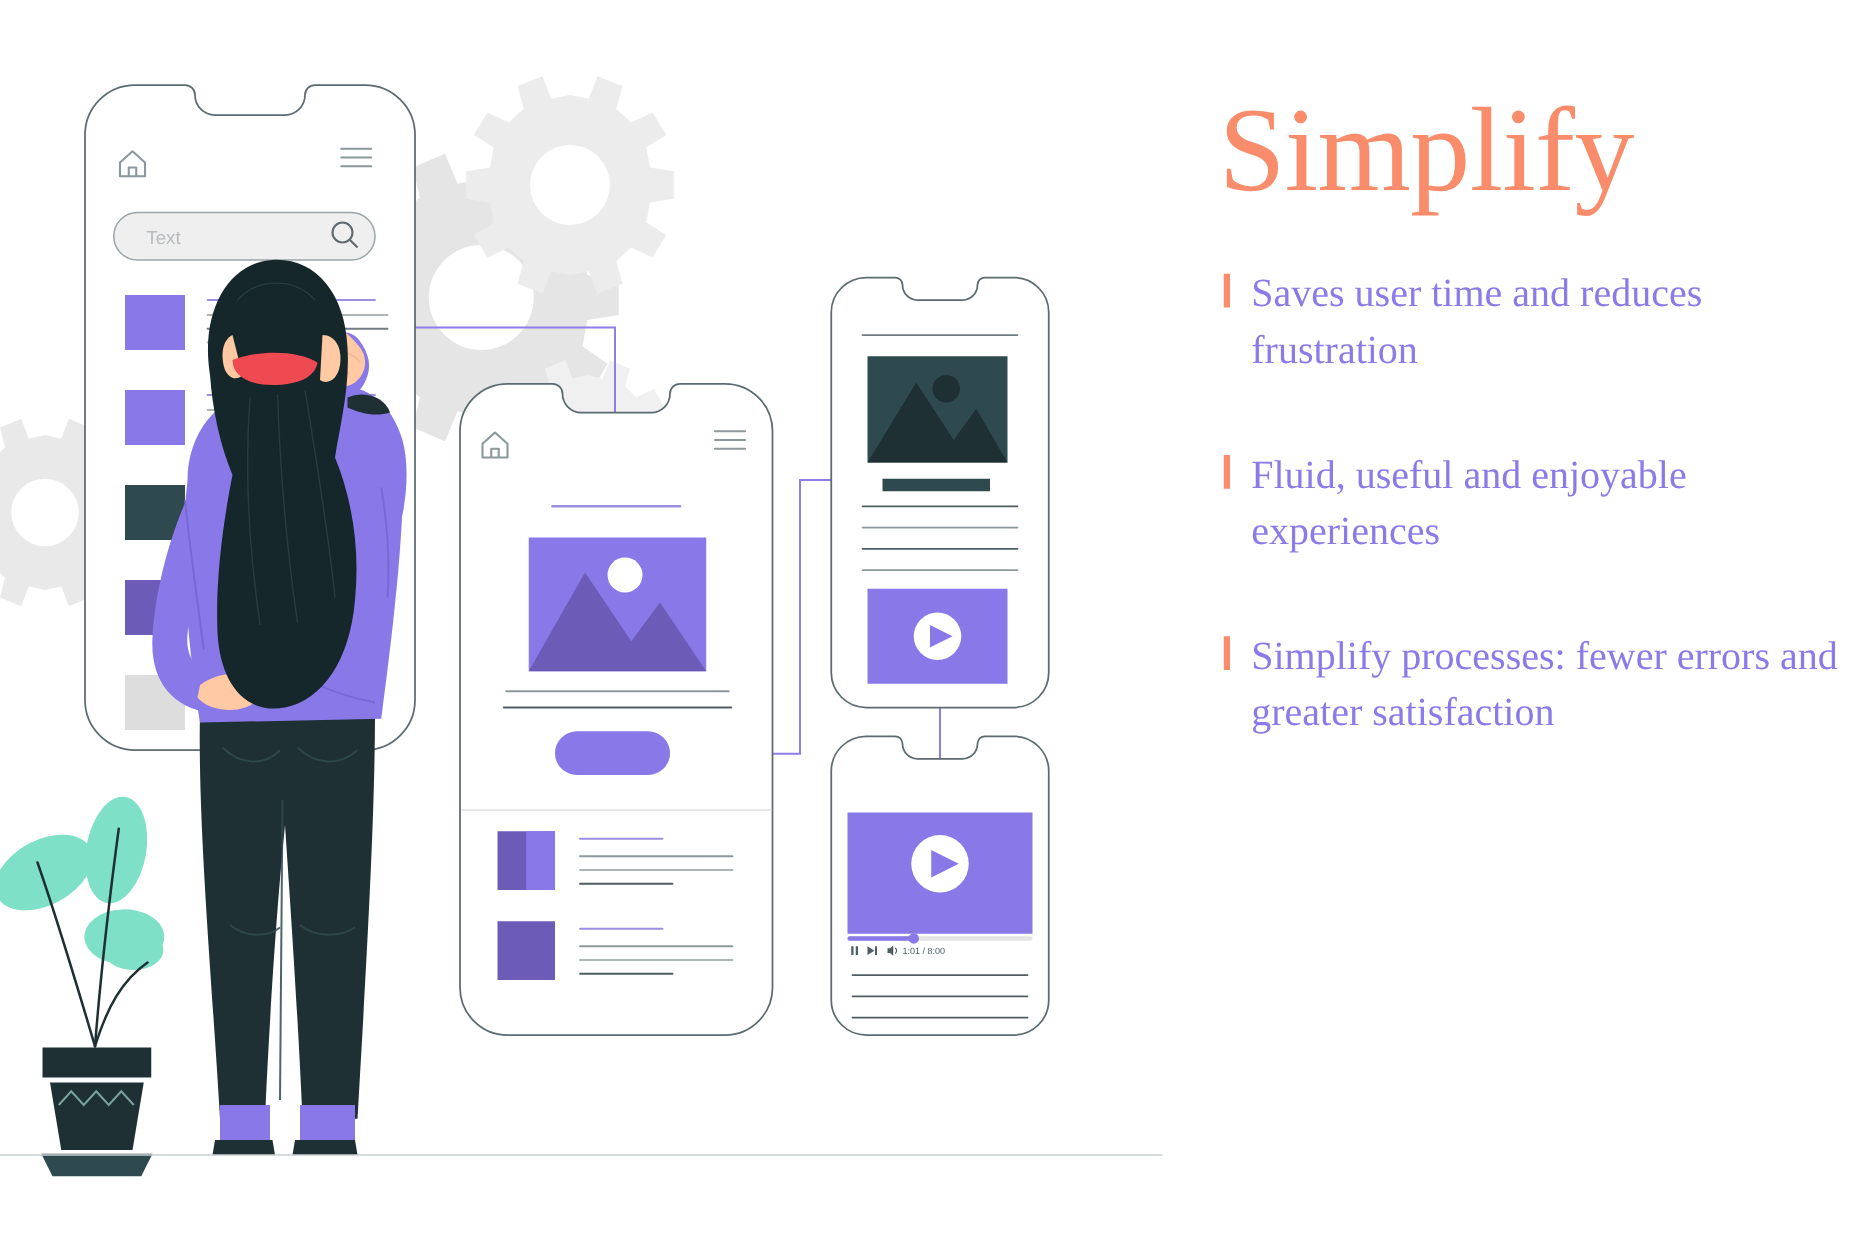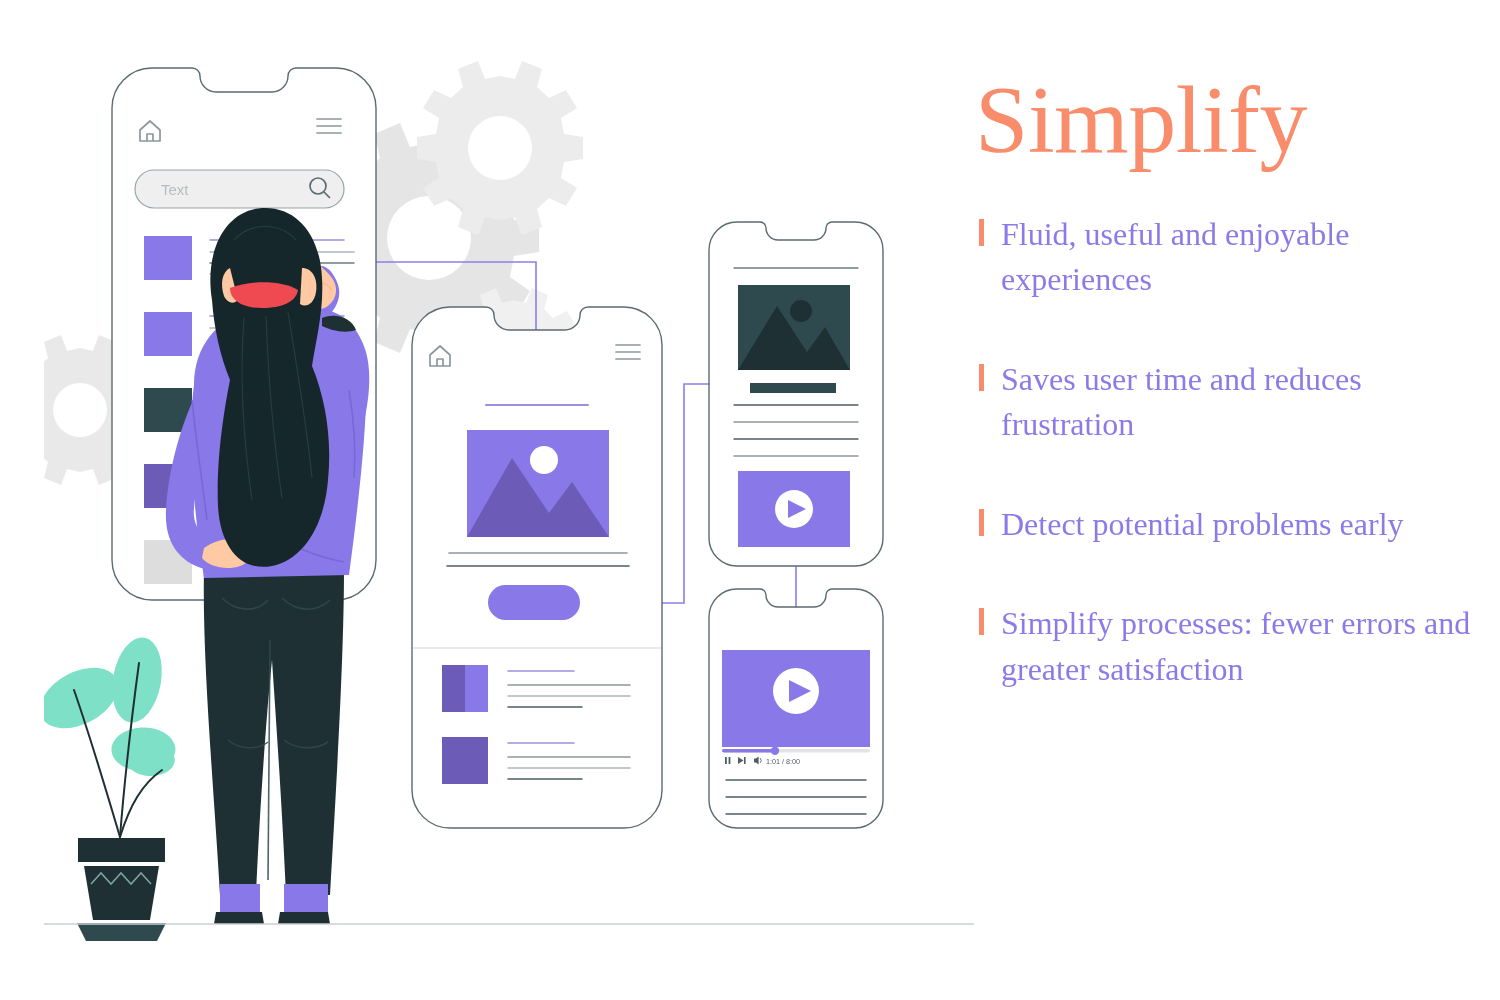--- a/index.html
+++ b/index.html
@@ -13,21 +13,21 @@
   #slide {
     position: relative;
     width: 1500px; height: 1000px;
     background: #ffffff;
   }
 
   
   #illustration {
     position: absolute;
     left: 0; top: 0;
-    width: 940px; height: 1000px; padding-left: 44px;
+    width: 940px; height: 1000px;
   }
   #illustration svg { display:block; width:940px; height:1000px; }
 
   
   #content-panel {
     position: absolute;
     left: 965px; top: 0;
     width: 535px; height: 1000px;
   }
   #page-title {
@@ -357,33 +357,29 @@
   </div>
 
   <div id="content-panel">
 
     <h1 id="page-title">Simplify</h1>
 
     <ul id="benefit-list">
 
       <li class="benefit-item">
         <span class="benefit-marker"></span>
+        <span class="benefit-text">Saves user time and reduces frustration</span>
+      </li>
+
+      <li class="benefit-item">
+        <span class="benefit-marker"></span>
         <span class="benefit-text">Fluid, useful and enjoyable experiences</span>
       </li>
 
-      <li class="benefit-item">
-        <span class="benefit-marker"></span>
-        <span class="benefit-text">Saves user time and reduces frustration</span>
-      </li>
-
-
-      <li class="benefit-item">
-        <span class="benefit-marker"></span>
-        <span class="benefit-text">Detect potential problems early</span>
-      </li>
+
 
       <li class="benefit-item">
         <span class="benefit-marker"></span>
         <span class="benefit-text">Simplify processes: fewer errors and greater satisfaction</span>
       </li>
 
     </ul>
   </div>
 
 </div>

